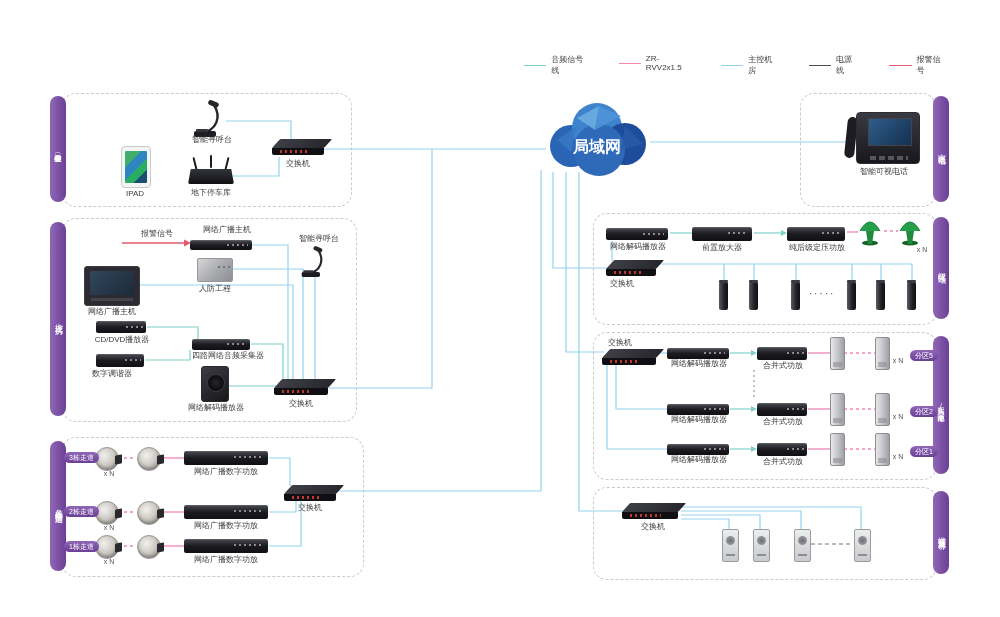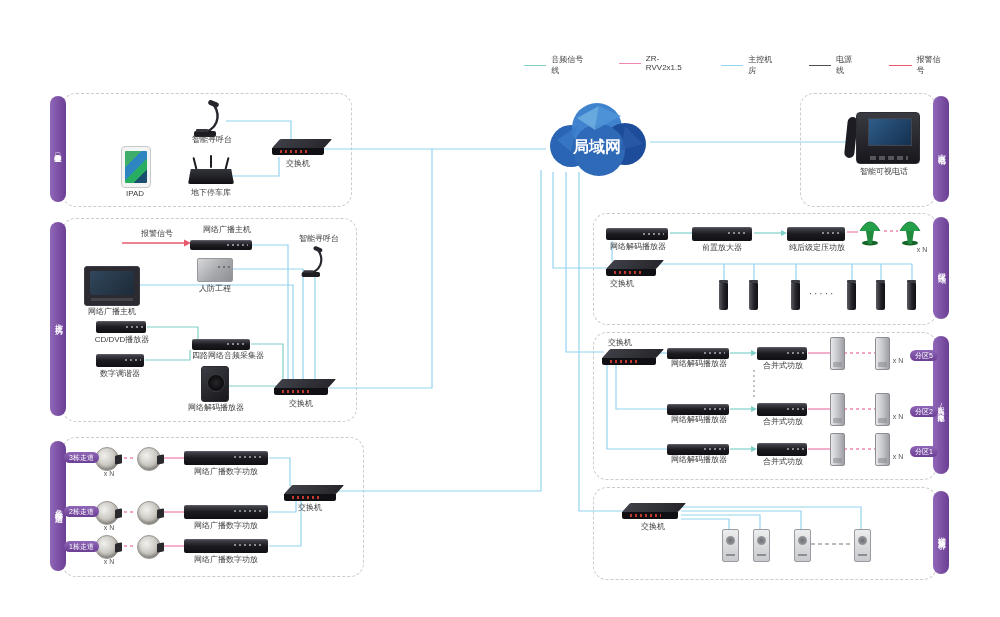--- a/index.html
+++ b/index.html
@@ -277,21 +277,21 @@
   <div class="host" style="left:84px;top:266px"></div>
   <div class="lbl" style="left:112px;top:306px">网络广播主机</div>
 
   <div class="rack" style="left:96px;top:321px;width:50px;height:11px"></div>
   <div class="lbl" style="left:122px;top:334px">CD/DVD播放器</div>
 
   <div class="rack" style="left:192px;top:339px;width:58px;height:10px"></div>
   <div class="lbl" style="left:228px;top:350px">四路网络音频采集器</div>
 
   <div class="rack" style="left:96px;top:354px;width:48px;height:12px"></div>
-  <div class="lbl" style="left:120px;top:368px">数字调谐器</div>
+  <div class="lbl" style="left:112px;top:368px">数字调谐器</div>
 
   <div class="mspk" style="left:201px;top:366px"></div>
   <div class="lbl" style="left:216px;top:402px">网络解码播放器</div>
 
   <div class="sw" style="left:274px;top:379px;width:54px">
       <div class="t"></div>
       <div class="f"></div>
     </div>
   <div class="lbl" style="left:301px;top:398px">交换机</div>
 

